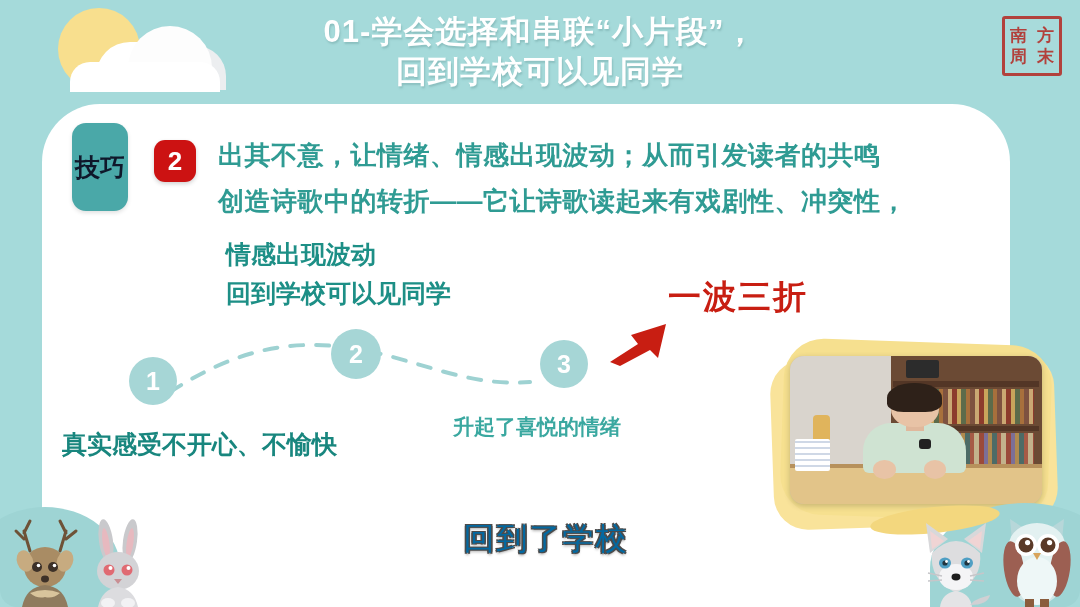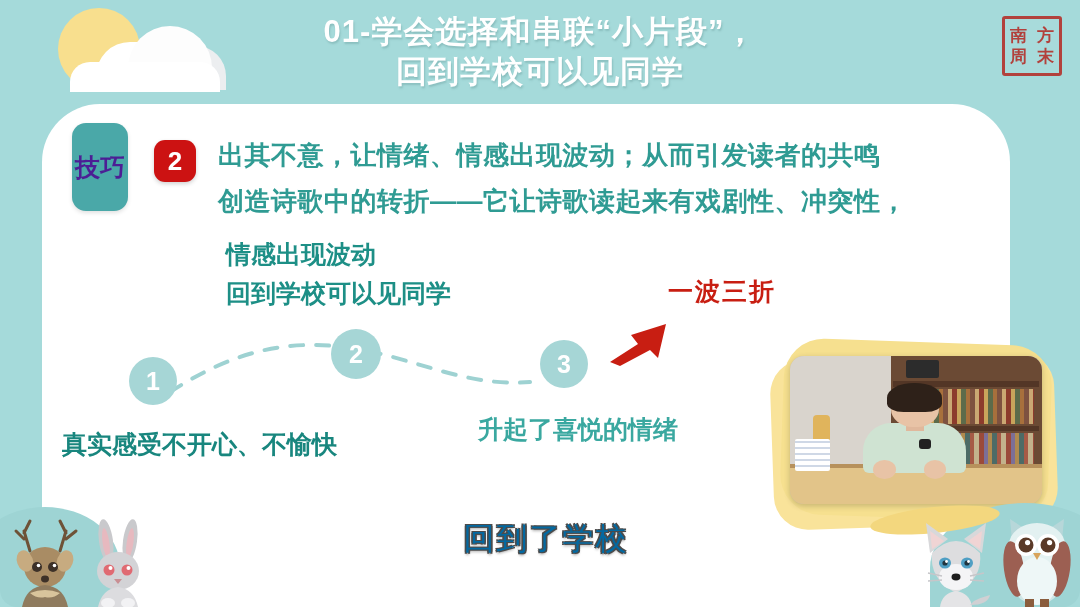--- a/index.html
+++ b/index.html
@@ -40,54 +40,54 @@
 
   
   .card{position:absolute;left:42px;top:104px;width:968px;height:510px;
         background:#ffffff;border-radius:58px 58px 0 0;
         box-shadow:0 0 0 0 rgba(0,0,0,0);}
 
   
   .skill-badge{position:absolute;left:72px;top:123px;width:56px;height:88px;
                background:#4aa8a8;border-radius:14px;
                display:flex;flex-direction:column;align-items:center;justify-content:center;
-               color:#4c1d95;font-weight:bold;font-size:25px;line-height:30px;
+               color:#0f172a;font-weight:bold;font-size:25px;line-height:30px;
                box-shadow:0 2px 4px rgba(0,0,0,.12);}
 
   
   .num-badge{position:absolute;left:154px;top:140px;width:42px;height:42px;
              background:#cc1212;border-radius:11px;color:#fff;font-weight:bold;
              font-size:26px;display:flex;align-items:center;justify-content:center;
              box-shadow:0 2px 4px rgba(0,0,0,.18);}
 
   
   .para{position:absolute;left:218px;top:132px;width:720px;
         color:#2f9b93;font-weight:bold;font-size:26px;line-height:46px;
         letter-spacing:.5px;}
 
   
   .ex1{position:absolute;left:226px;top:238px;color:#1d8f86;font-weight:bold;font-size:25px;}
   .ex2{position:absolute;left:226px;top:277px;color:#1d8f86;font-weight:bold;font-size:25px;}
 
   
   .red-note{position:absolute;left:668px;top:275px;color:#c81e12;font-weight:bold;
-            font-size:25px;letter-spacing:2px;}
+            font-size:33px;letter-spacing:2px;}
   .red-arrow{position:absolute;left:608px;top:318px;width:64px;height:48px;}
 
   
   .path-svg{position:absolute;left:160px;top:330px;width:440px;height:80px;}
   .circ{position:absolute;border-radius:50%;background:#a6d6d6;color:#ffffff;
         display:flex;align-items:center;justify-content:center;font-weight:bold;}
   .c1{left:129px;top:357px;width:48px;height:48px;font-size:25px;}
   .c2{left:331px;top:329px;width:50px;height:50px;font-size:25px;}
   .c3{left:540px;top:340px;width:48px;height:48px;font-size:25px;}
 
   
   .lbl-left{position:absolute;left:62px;top:428px;color:#18867e;font-weight:bold;font-size:25px;}
-  .lbl-right{position:absolute;left:478px;top:413px;color:#3aa8a0;font-weight:bold;font-size:25px;}
+  .lbl-right{position:absolute;left:453px;top:413px;color:#3aa8a0;font-weight:bold;font-size:21px;}
 
   
   .caption{position:absolute;left:6px;top:518px;width:1080px;text-align:center;
            color:#0369a1;font-size:31px;font-weight:normal;letter-spacing:2px;
            text-shadow:
              -1.4px -1.4px 0 #4b4b4b, 1.4px -1.4px 0 #4b4b4b,
              -1.4px  1.4px 0 #4b4b4b, 1.4px  1.4px 0 #4b4b4b,
               0 2px 3px rgba(0,0,0,.45);}
 
   

